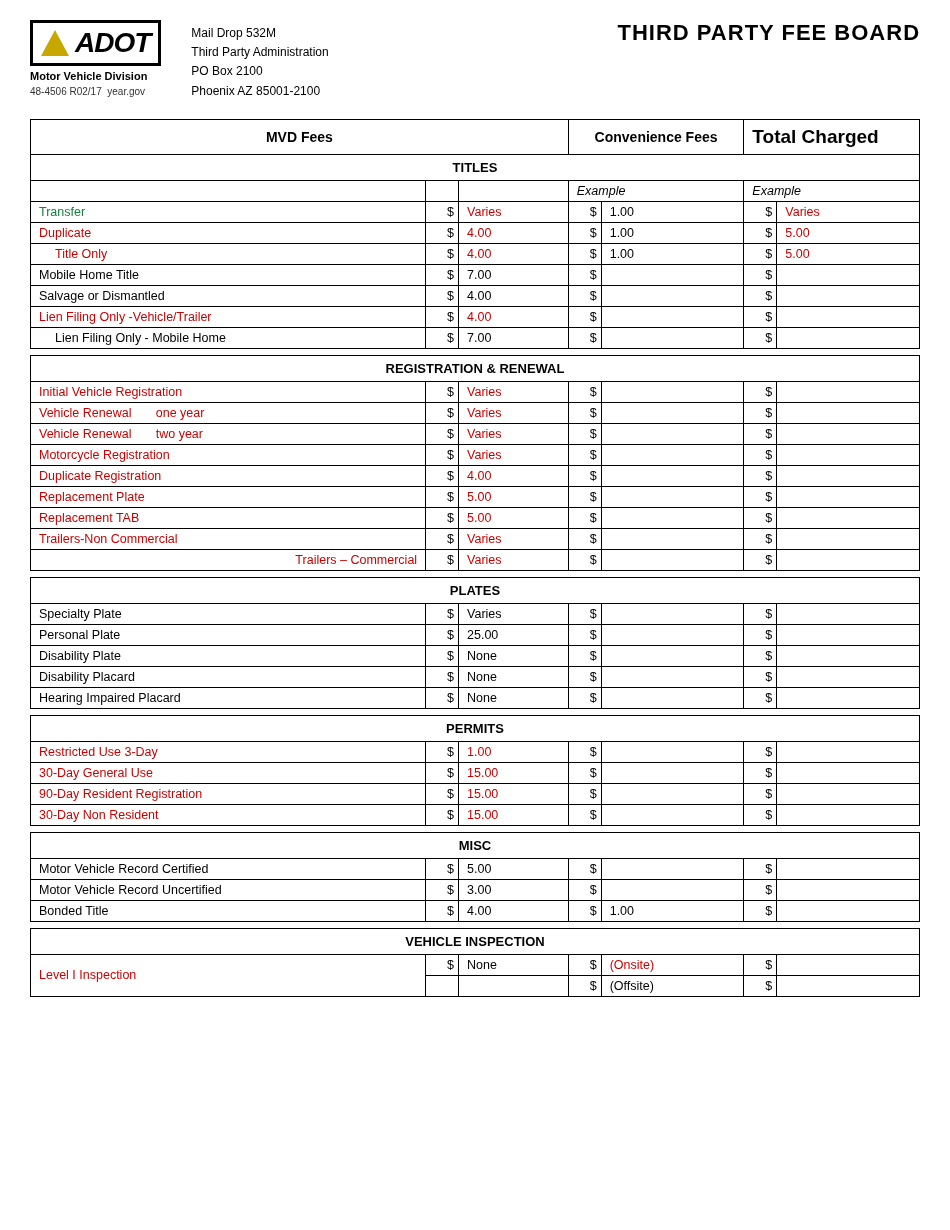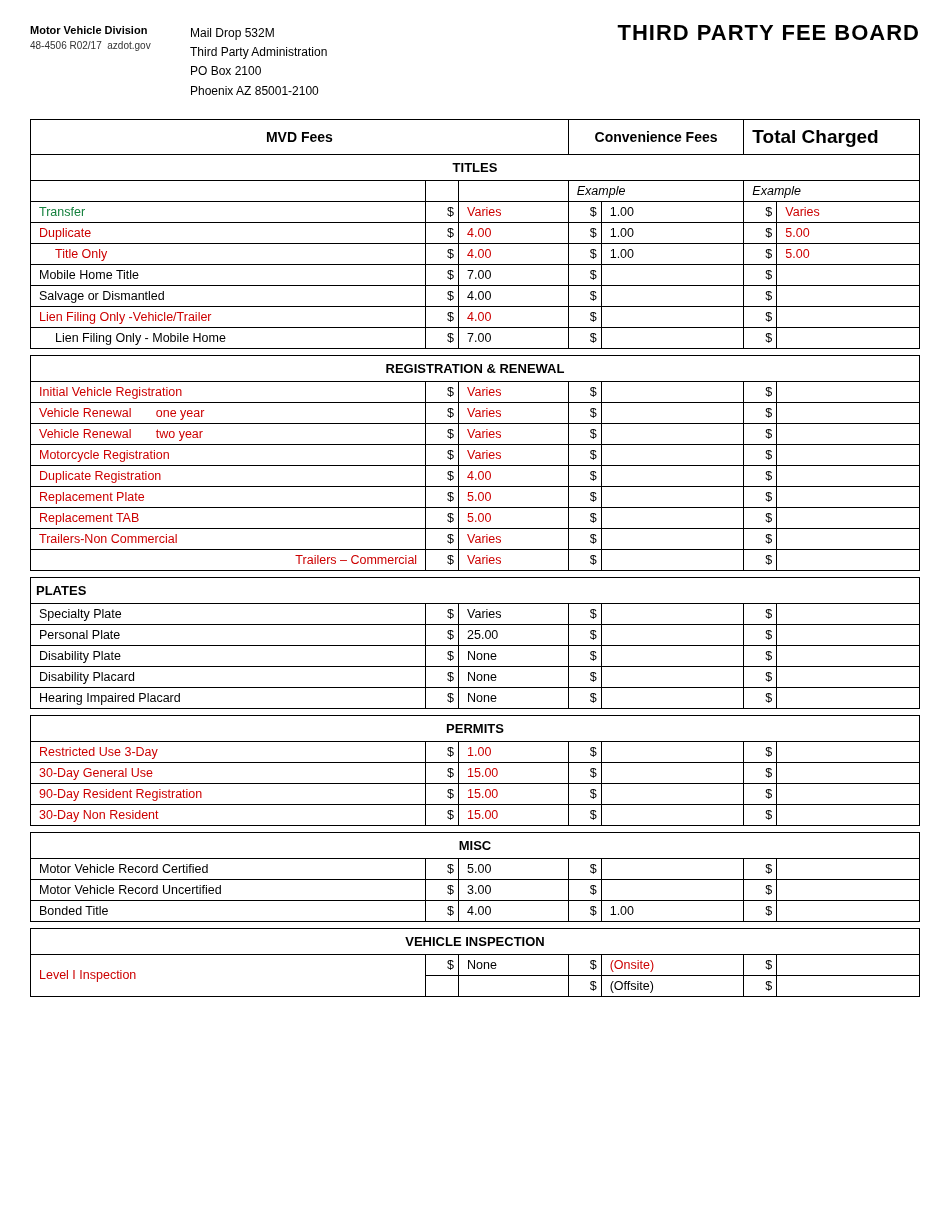--- a/index.html
+++ b/index.html
@@ -55,22 +55,26 @@
       border: 1px solid #000;
       padding: 3px 7px;
       font-size: 12.5px;
     }
   </style>
 </head>
 <body>
 
 <div class="header">
   <div class="logo-area">
+    <div class="logo-box">
+      <div style="width:0;height:0;border-left:14px solid transparent;border-right:14px solid transparent;border-bottom:26px solid #c8a800;display:inline-block;"></div>
+      <span style="font-size:28px;font-weight:900;font-style:italic;letter-spacing:-1px;">ADOT</span>
+    </div>
     <div style="font-weight:bold;font-size:11px;margin-top:4px;">Motor Vehicle Division</div>
-    <div style="font-size:10px;color:#333;margin-top:4px;"><span>48-4506 R02/17</span>&nbsp;&nbsp;<span>azdot.gov</span></div>
+    <div style="font-size:10px;color:#333;margin-top:4px;"><span>48-4506 R02/17</span>&nbsp;&nbsp;<span>year.gov</span></div>
   </div>
   <div class="address-area">
     <div>Mail Drop 532M</div>
     <div>Third Party Administration</div>
     <div>PO Box 2100</div>
     <div>Phoenix AZ  85001-2100</div>
   </div>
   <div class="title-area">
     <h1>THIRD PARTY FEE BOARD</h1>
   </div>
@@ -275,21 +279,21 @@
       <td style="border:1px solid #000;padding:3px 8px;"></td>
       <td style="border:1px solid #000;padding:3px 4px;text-align:right;">$</td>
       <td style="border:1px solid #000;padding:3px 8px;"></td>
     </tr>
 
     <tr>
         <td colspan="7" style="border:none;height:7px;padding:0;"></td>
       </tr>
 
     <tr>
-      <td colspan="7" style="font-weight:bold;font-size:13px;border:1px solid #000;padding:5px;">PLATES</td>
+      <td colspan="7" style="text-align:center;font-weight:bold;font-size:13px;border:1px solid #000;padding:5px;">PLATES</td>
     </tr>
 
     <tr>
       <td style="border:1px solid #000;padding:3px 8px;">Specialty Plate</td>
       <td style="border:1px solid #000;padding:3px 4px;text-align:right;">$</td>
       <td style="border:1px solid #000;padding:3px 8px;">Varies</td>
       <td style="border:1px solid #000;padding:3px 4px;text-align:right;">$</td>
       <td style="border:1px solid #000;padding:3px 8px;"></td>
       <td style="border:1px solid #000;padding:3px 4px;text-align:right;">$</td>
       <td style="border:1px solid #000;padding:3px 8px;"></td>

